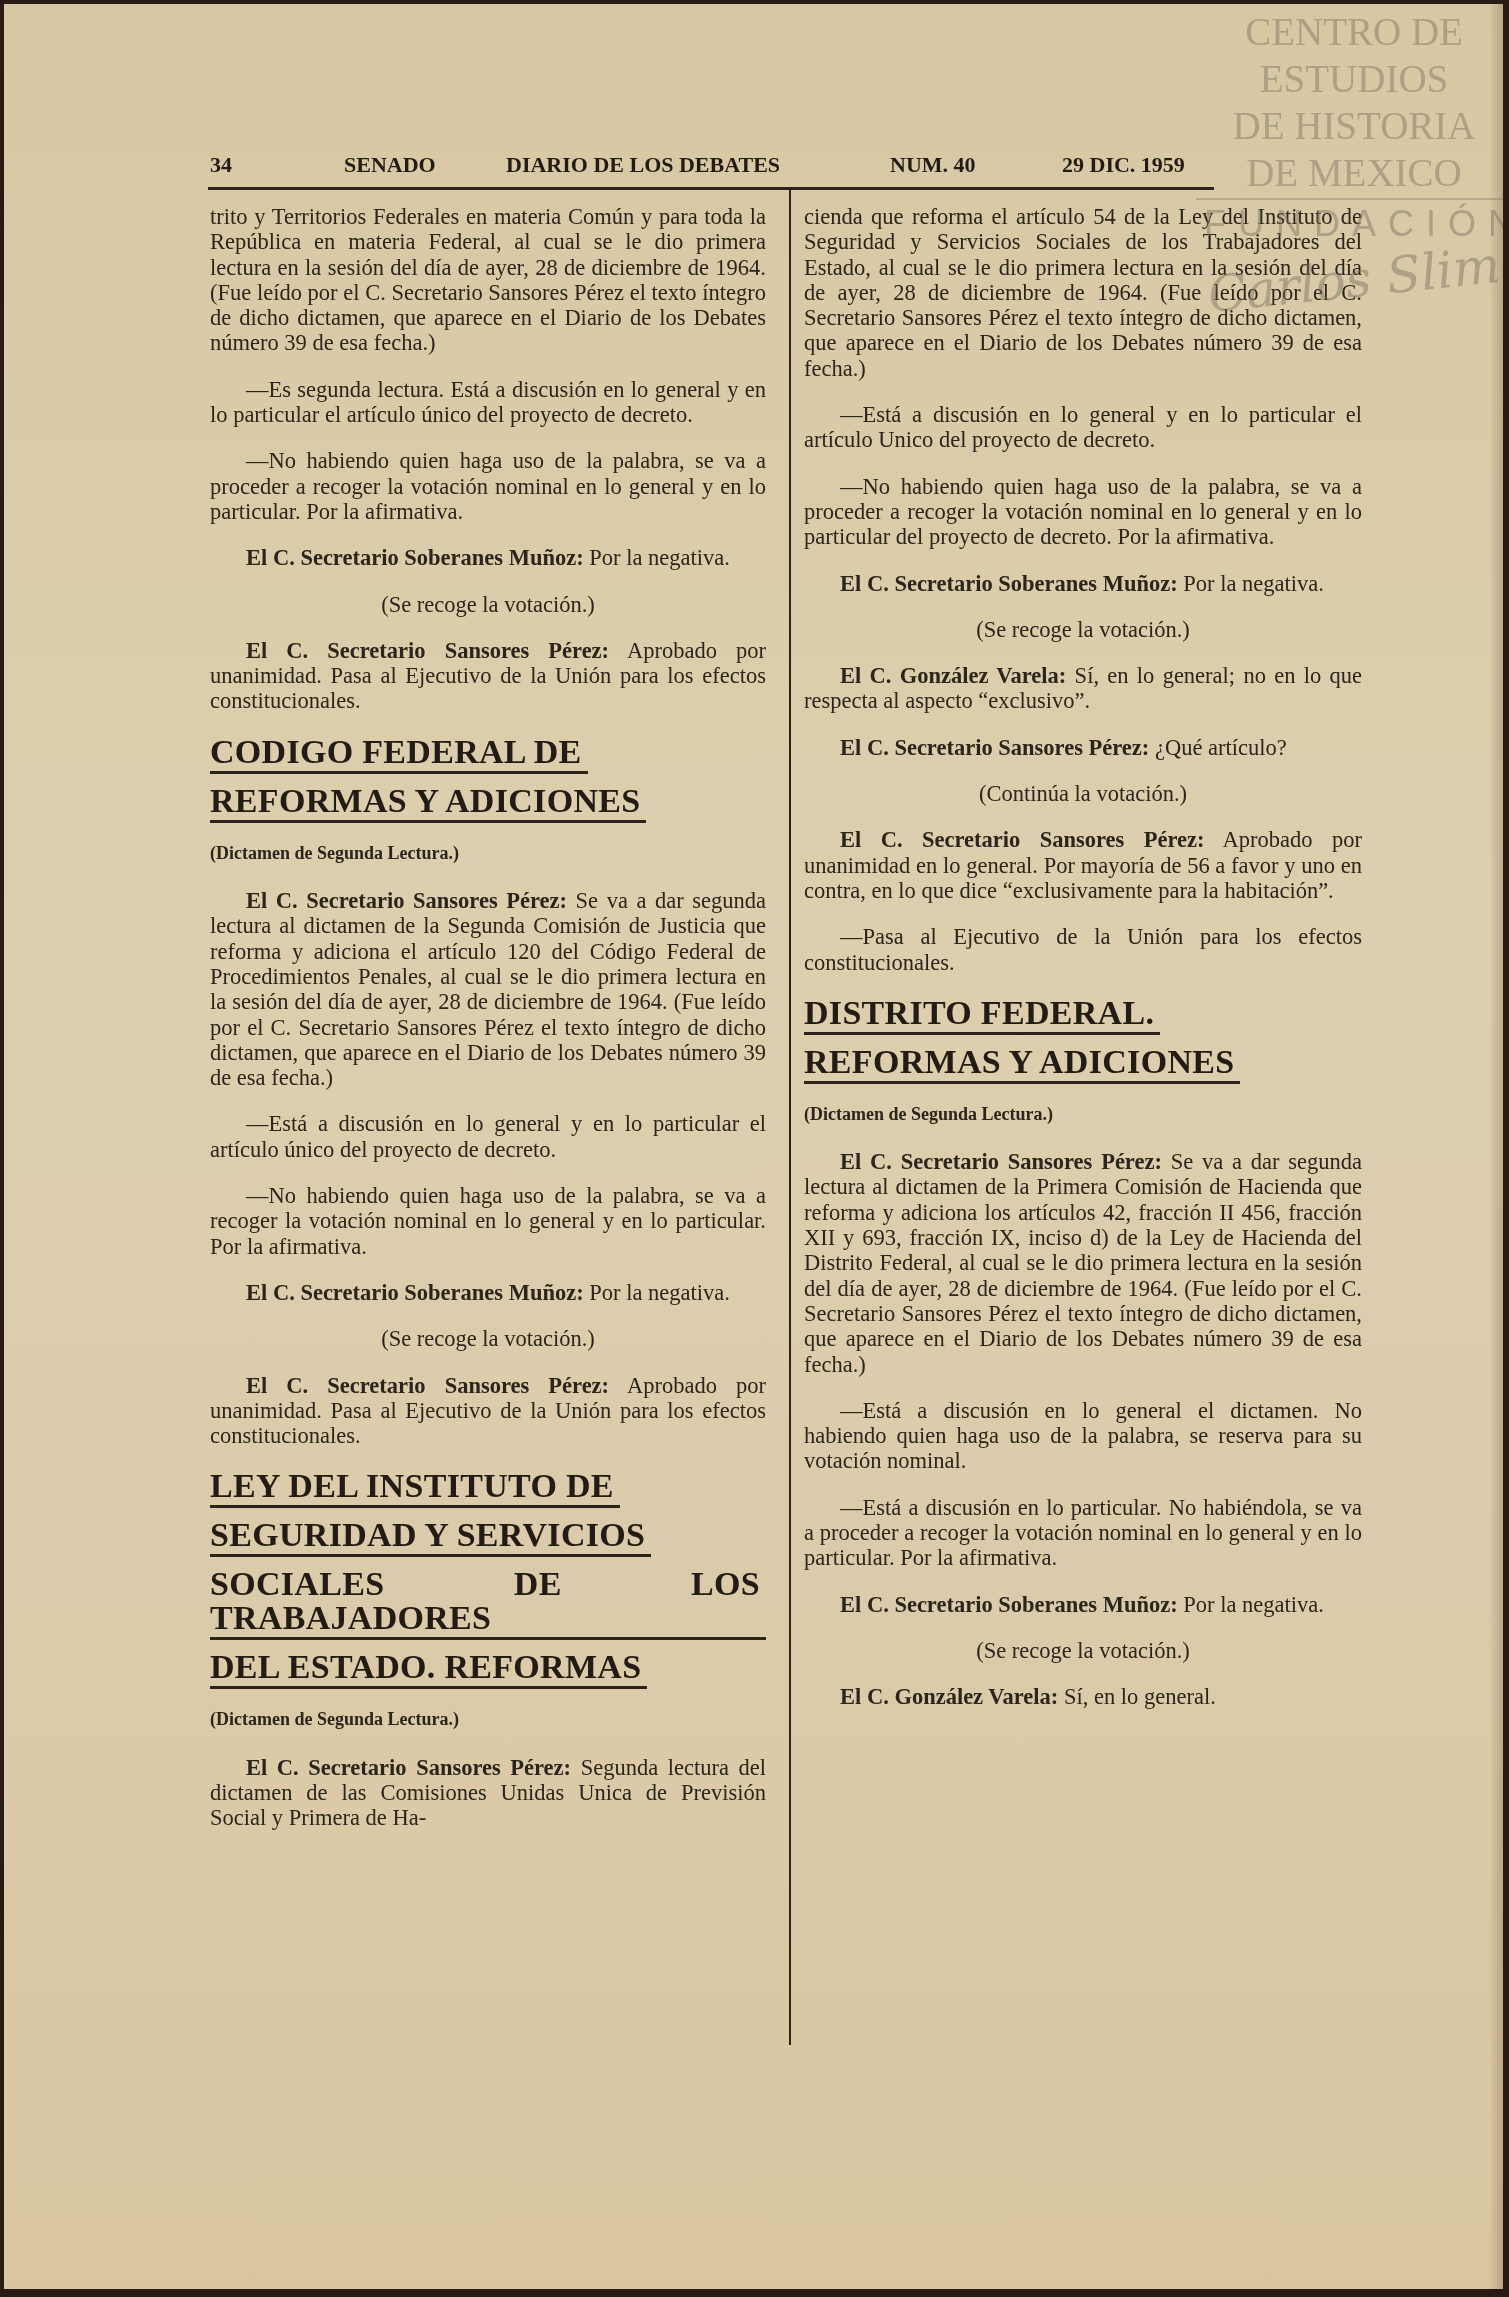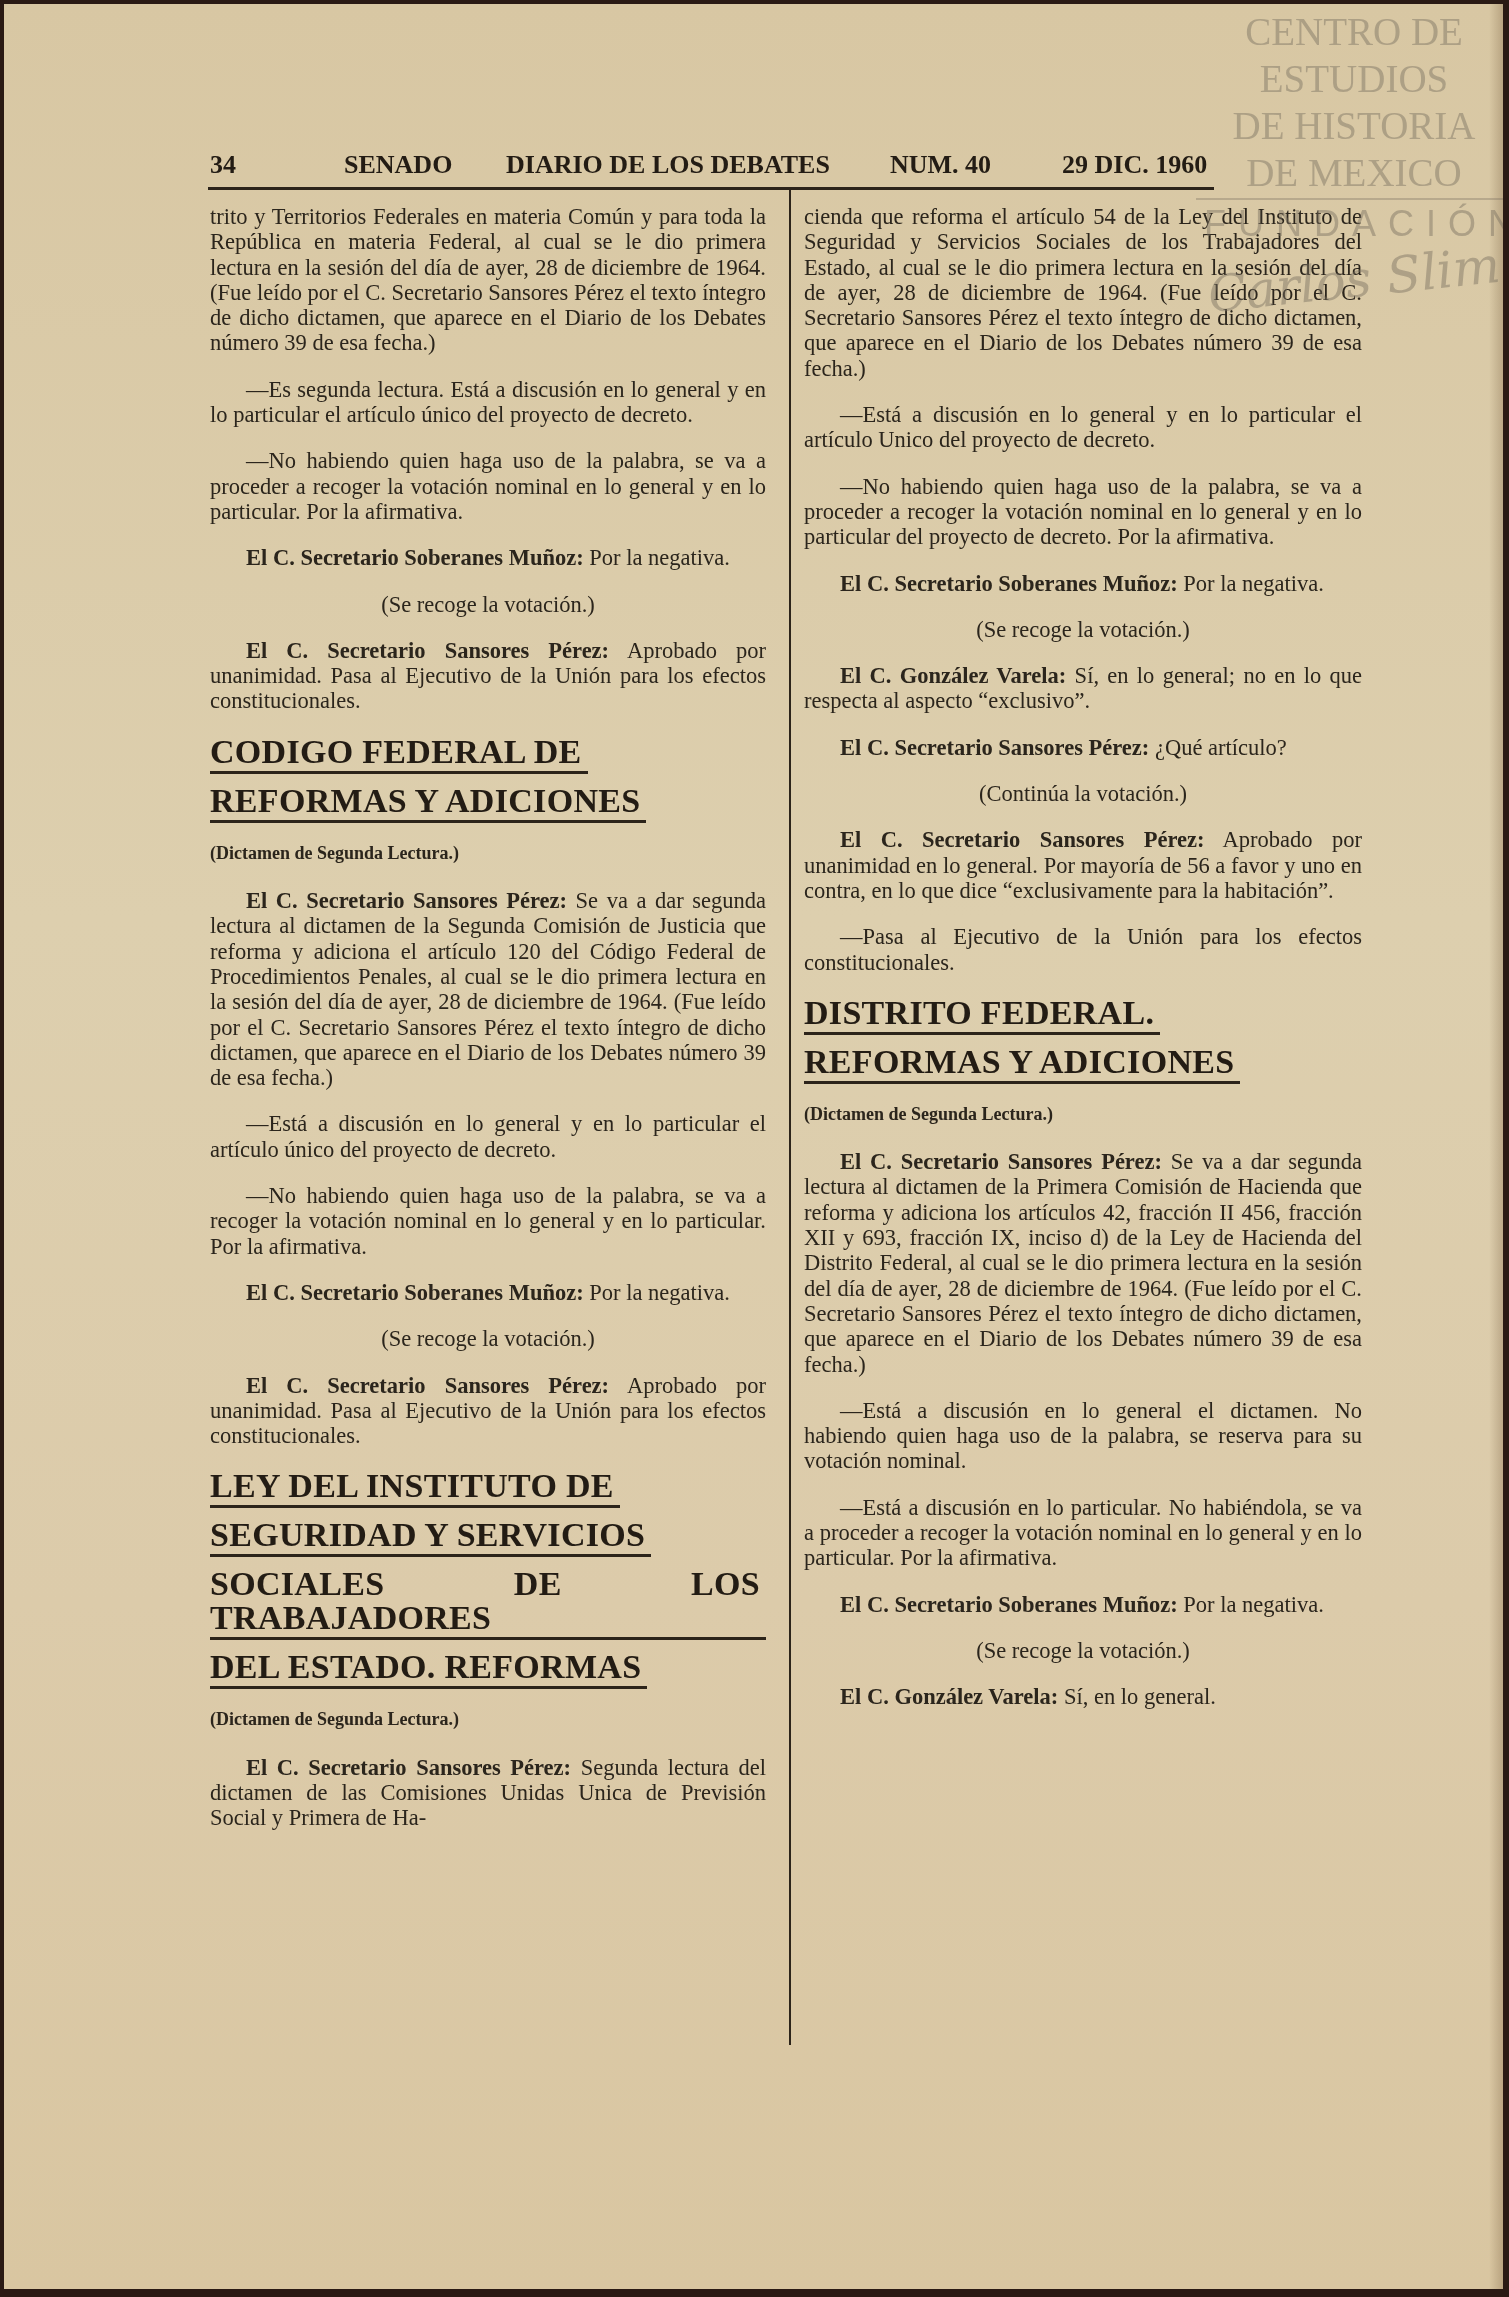--- a/index.html
+++ b/index.html
@@ -22,21 +22,21 @@
     text-align: center; color: rgba(120,110,95,0.45);
     font-family: "Liberation Serif", serif; font-size: 39px; line-height: 47px;
     pointer-events: none; z-index: 3;
   }
   .watermark .wm-rule { height: 2px; background: rgba(120,110,95,0.35); margin: 2px -8px 4px -8px; }
   .watermark .wm-fund { letter-spacing: 12px; font-family: "Liberation Sans", sans-serif; font-size: 36px; line-height: 40px; }
   .watermark .wm-sign { font-family: "DejaVu Serif", serif; font-style: italic; font-size: 50px; line-height: 60px; transform: rotate(-6deg); margin-top: 6px; }
 
   .header {
     position: absolute; left: 206px; top: 146px; width: 1006px; height: 30px;
-    font-family: "Liberation Serif", serif; font-weight: bold; font-size: 26px;
+    font-family: "Liberation Serif", serif; font-weight: bold; font-size: 22px;
     color: #231c14; display: flex; align-items: center;
   }
   .header span { position: absolute; white-space: nowrap; }
   .header-rule {
     position: absolute; left: 204px; top: 183px; width: 1006px; height: 3px;
     background: #2c241a;
   }
   .col-divider {
     position: absolute; left: 785px; top: 186px; width: 2px; height: 1855px;
     background: #2c241a;
@@ -77,21 +77,21 @@
     <div class="wm-rule"></div>
     <div class="wm-fund">FUNDACIÓN</div>
     <div class="wm-sign">Carlos Slim</div>
   </div>
 
   <div class="header">
     <span style="left:0">34</span>
     <span style="left:134px">SENADO</span>
     <span style="left:296px">DIARIO DE LOS DEBATES</span>
     <span style="left:680px">NUM. 40</span>
-    <span style="left:852px">29 DIC. 1960</span>
+    <span style="left:852px">29 DIC. 1959</span>
   </div>
   <div class="header-rule"></div>
   <div class="col-divider"></div>
 
   <div class="col left">
     <p class="p noindent">trito y Territorios Federales en materia Común y para toda la República en materia Federal, al cual se le dio primera lectura en la sesión del día de ayer, 28 de diciembre de 1964. (Fue leído por el C. Secretario Sansores Pérez el texto íntegro de dicho dictamen, que aparece en el Diario de los Debates número 39 de esa fecha.)</p>
     <p class="p">—Es segunda lectura. Está a discusión en lo general y en lo particular el artículo único del proyecto de decreto.</p>
     <p class="p">—No habiendo quien haga uso de la palabra, se va a proceder a recoger la votación nominal en lo general y en lo particular. Por la afirmativa.</p>
     <p class="p"><span class="speaker">El C. Secretario Soberanes Muñoz:</span><span> Por la negativa.</span></p>
     <p class="p center">(Se recoge la votación.)</p>

